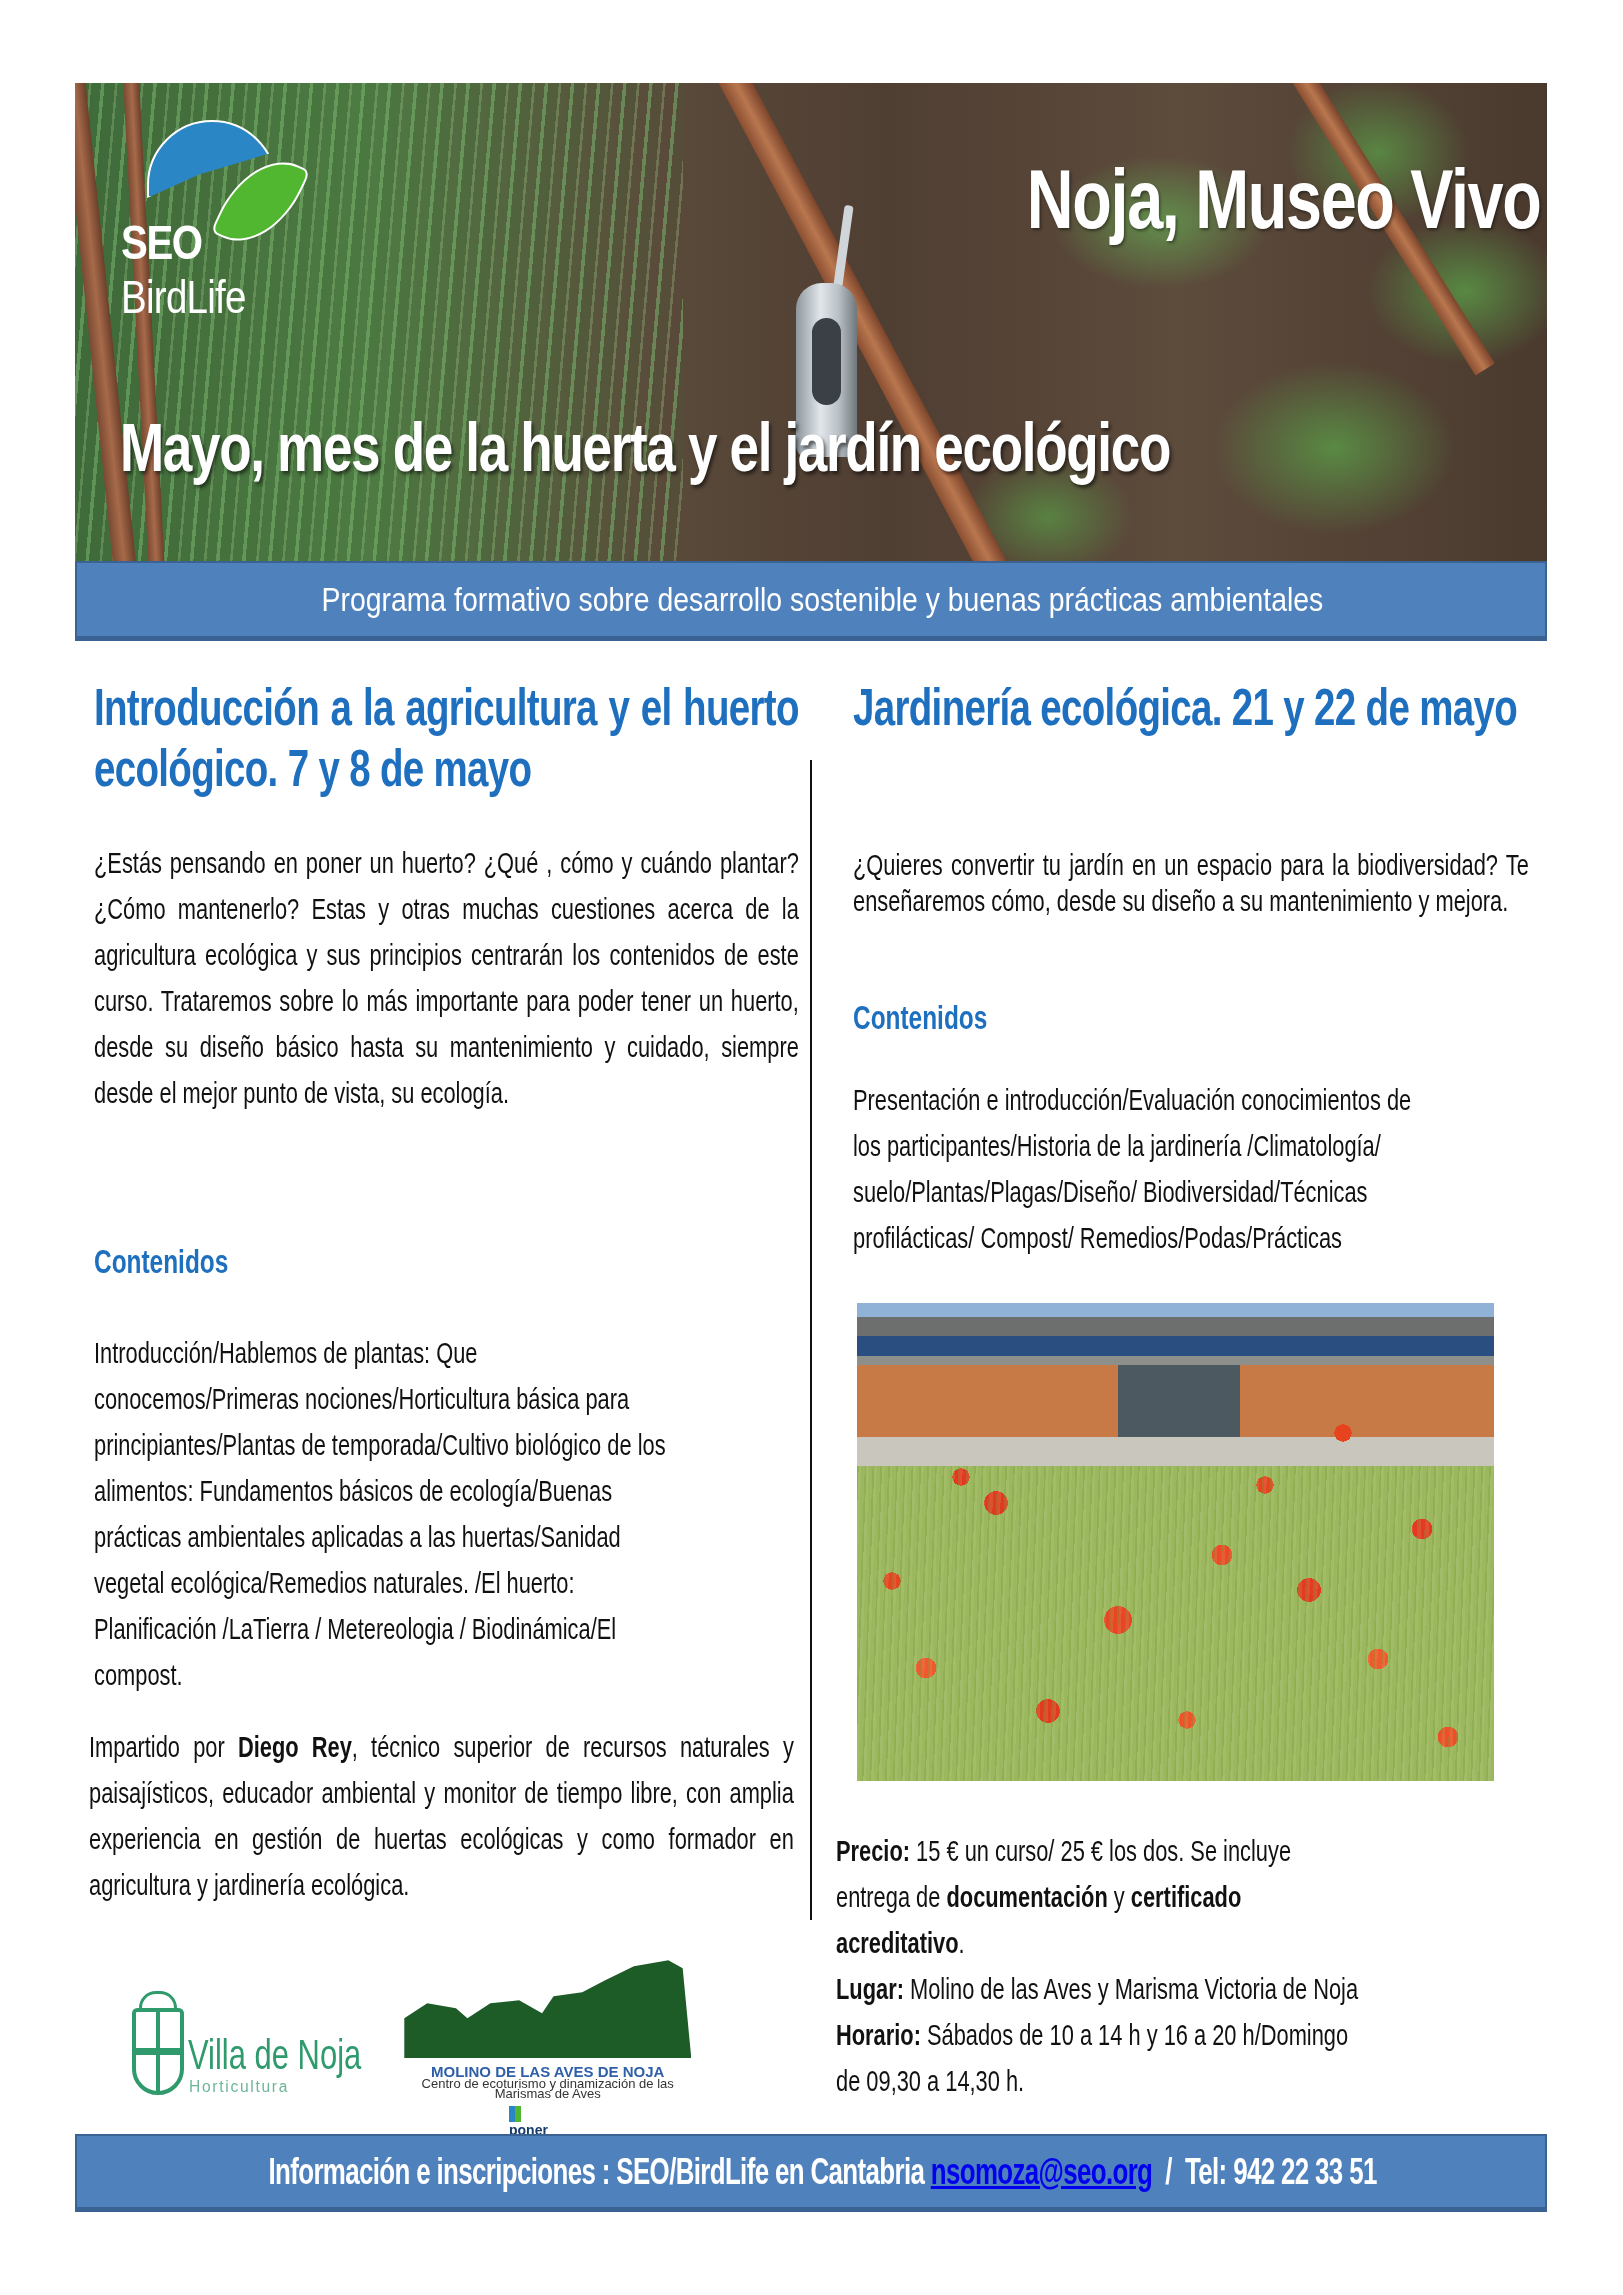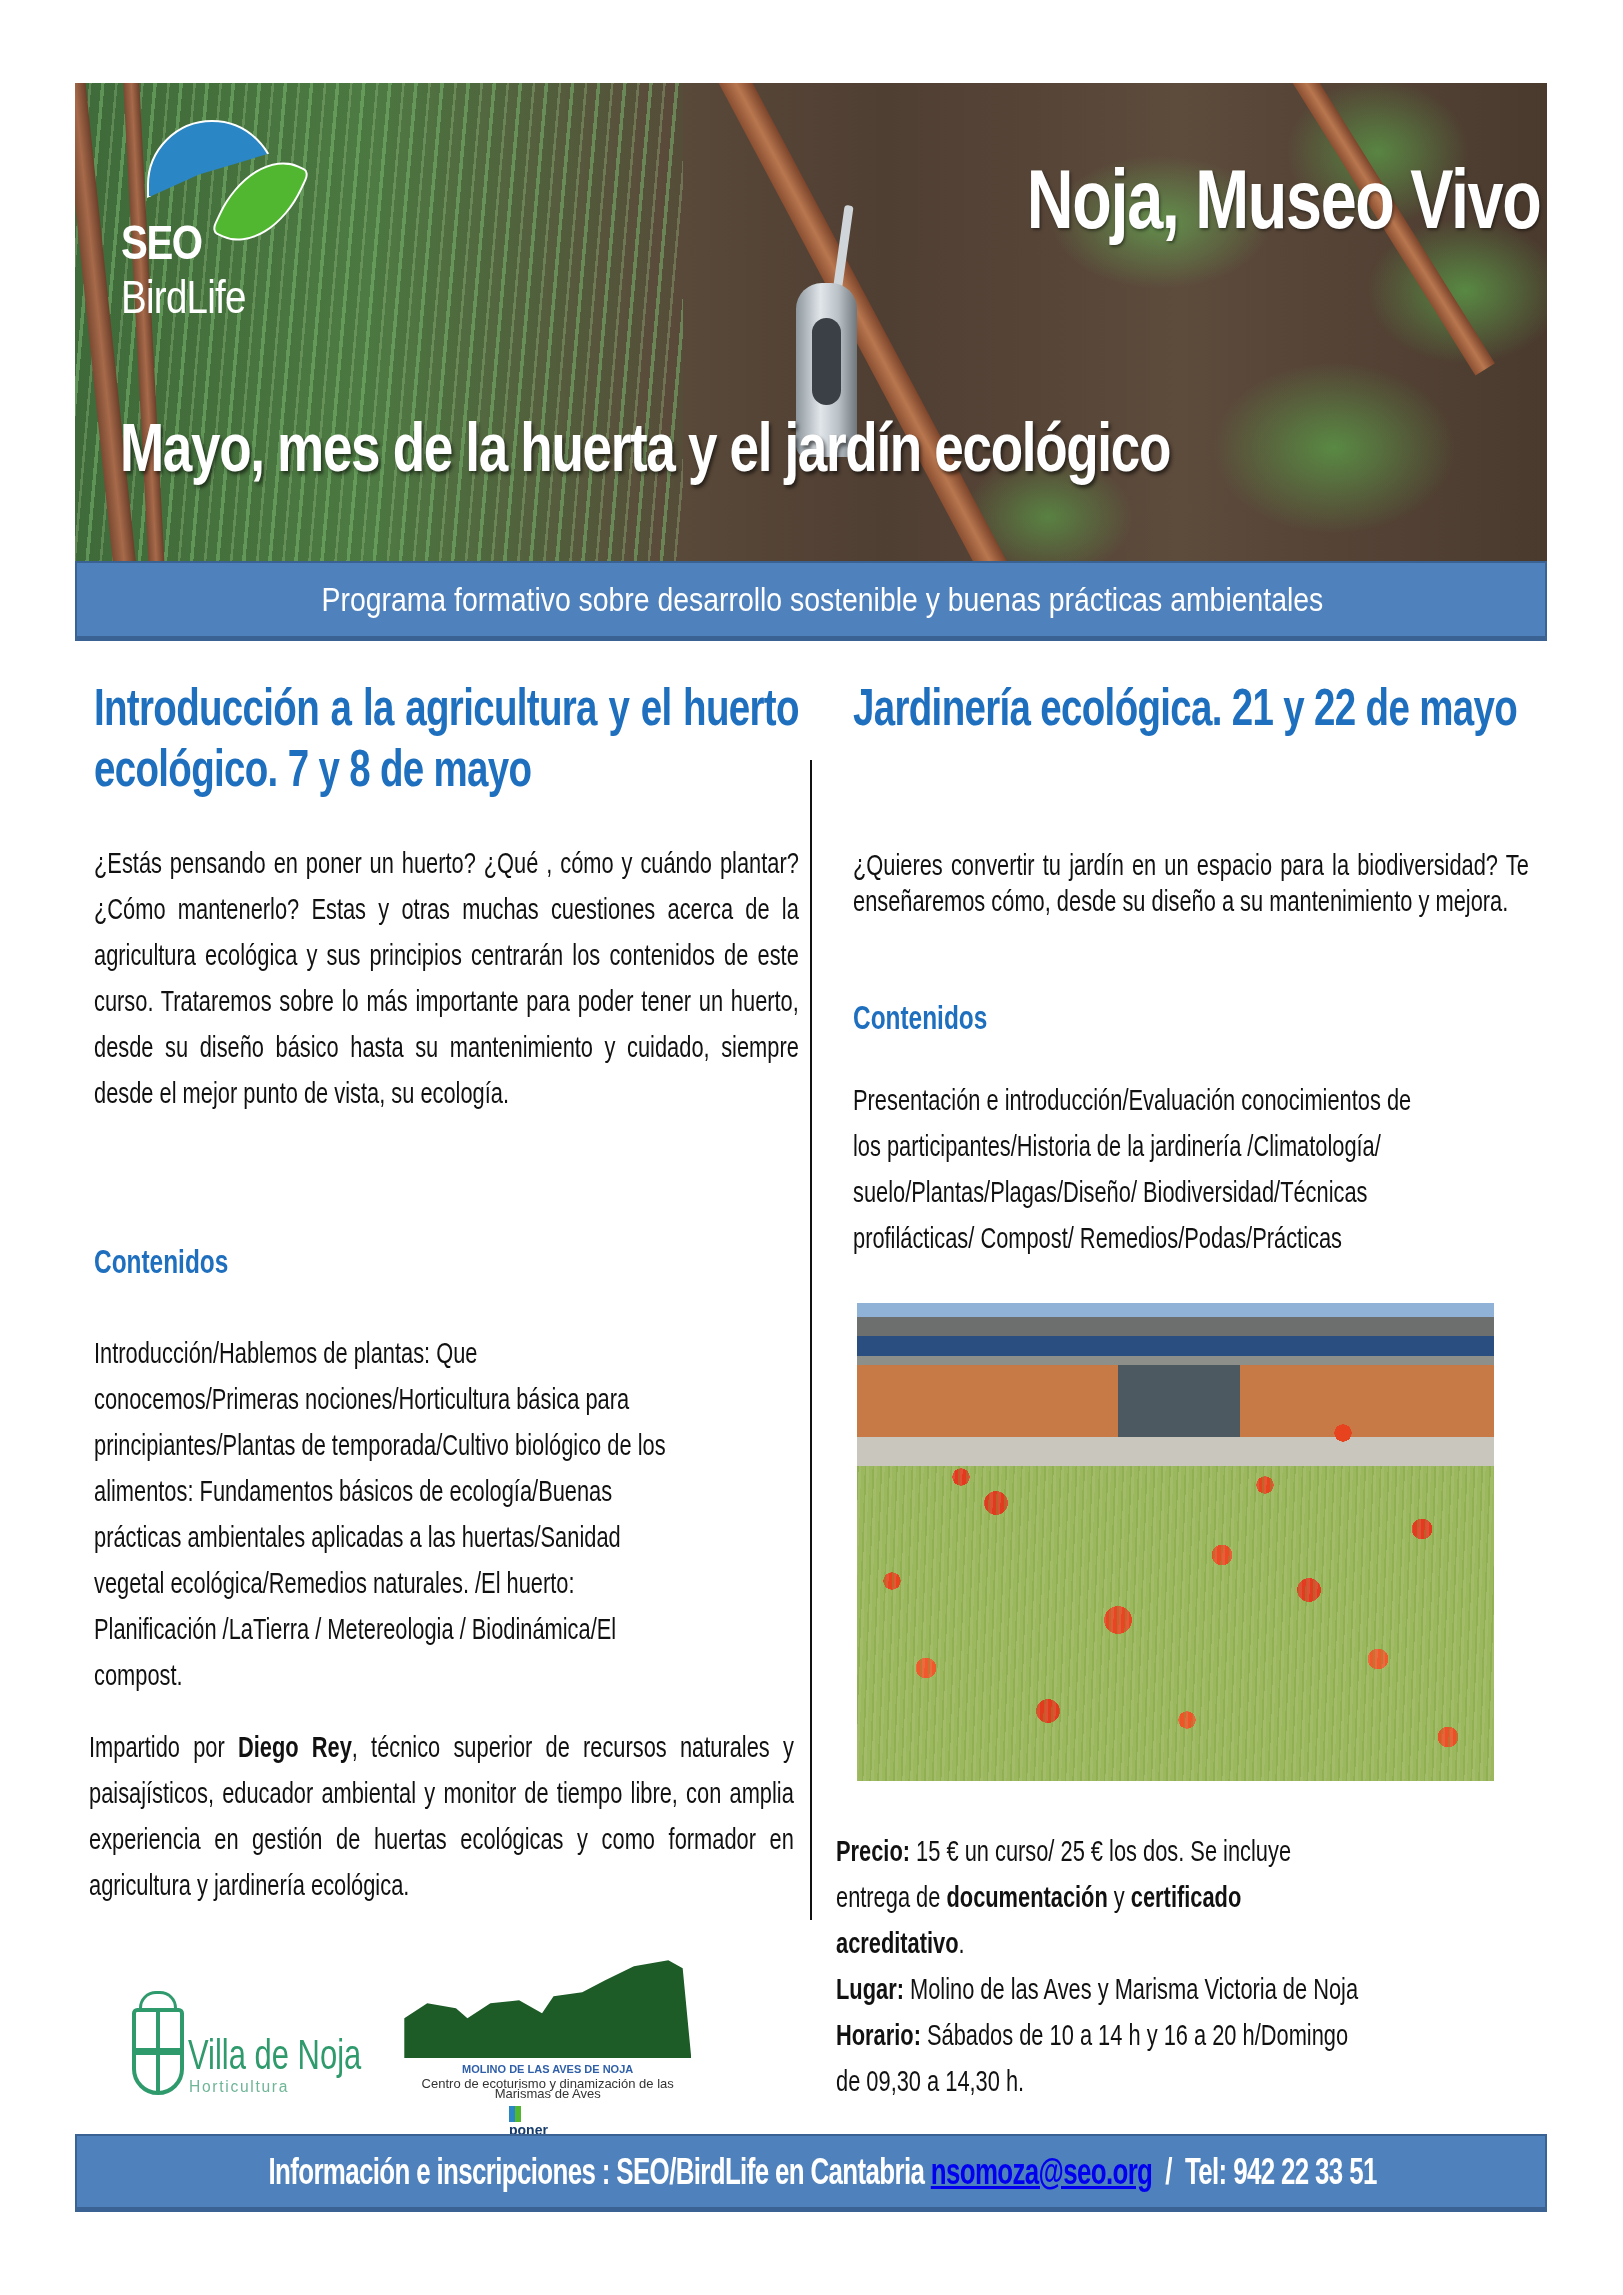--- a/index.html
+++ b/index.html
@@ -168,21 +168,21 @@
   }
   .logo-noja .crown { position: absolute; left: 7px; top: 0; width: 38px; height: 17.4px; border: 3.5px solid #2f9a6c; border-bottom: 0; border-radius: 17.4px 17.4px 0 0; }
   .logo-noja .villa { position: absolute; left: 56px; top: 39px; font-family: "Liberation Sans", sans-serif; font-size: 43px; color: #2f9a6c; transform: scaleX(.72); transform-origin: left; white-space: nowrap; }
   .logo-noja .ayto { position: absolute; left: 57px; top: 87px; font-family: "Liberation Sans", sans-serif; font-size: 15.6px; color: #6fb597; letter-spacing: 1.7px; white-space: nowrap; }
 
   .logo-molino { position: absolute; left: 400px; top: 1954px; width: 295px; height: 174px; }
   .logo-molino .silhouette {
     position: absolute; left: 4.3px; top: 4.3px; width: 287px; height: 100px; background: #1d5b27;
     clip-path: polygon(0 60%,8% 45%,18% 50%,22% 60%,30% 45%,40% 42%,48% 55%,52% 38%,62% 34%,70% 22%,80% 8%,92% 2%,97% 10%,100% 100%,0 100%);
   }
-  .logo-molino .m-title { position: absolute; left: 8.7px; top: 109px; width: 278px; text-align: center; font-family: "Liberation Sans", sans-serif; font-weight: 700; font-size: 11px; color: #2f5fa8; }
+  .logo-molino .m-title { position: absolute; left: 8.7px; top: 109px; width: 278px; text-align: center; font-family: "Liberation Sans", sans-serif; font-weight: 700; font-size: 15px; color: #2f5fa8; }
   .logo-molino .m-sub { position: absolute; left: 8.7px; top: 125px; width: 278px; text-align: center; font-family: "Liberation Sans", sans-serif; font-size: 13px; line-height: 10.4px; color: #333; }
   .logo-molino .m-noja { position: absolute; left: 109px; top: 152px; width: 43px; height: 24px; font-family: "Liberation Sans", sans-serif; font-weight: 700; font-size: 14px; color: #173c6c; }
   .logo-molino .m-noja::before { content: ""; display: inline-block; width: 12px; height: 15.6px; background: linear-gradient(90deg,#2b86c5 50%,#52b730 50%); margin-right: 1.7px; vertical-align: -2.6px; }
 </style>
 </head>
 <body>
 
 <div class="banner">
   <div class="stripes"></div>
   <div class="stake" style="left:13px;top:-8.7px;height:504px;transform:rotate(-6deg);"></div>

